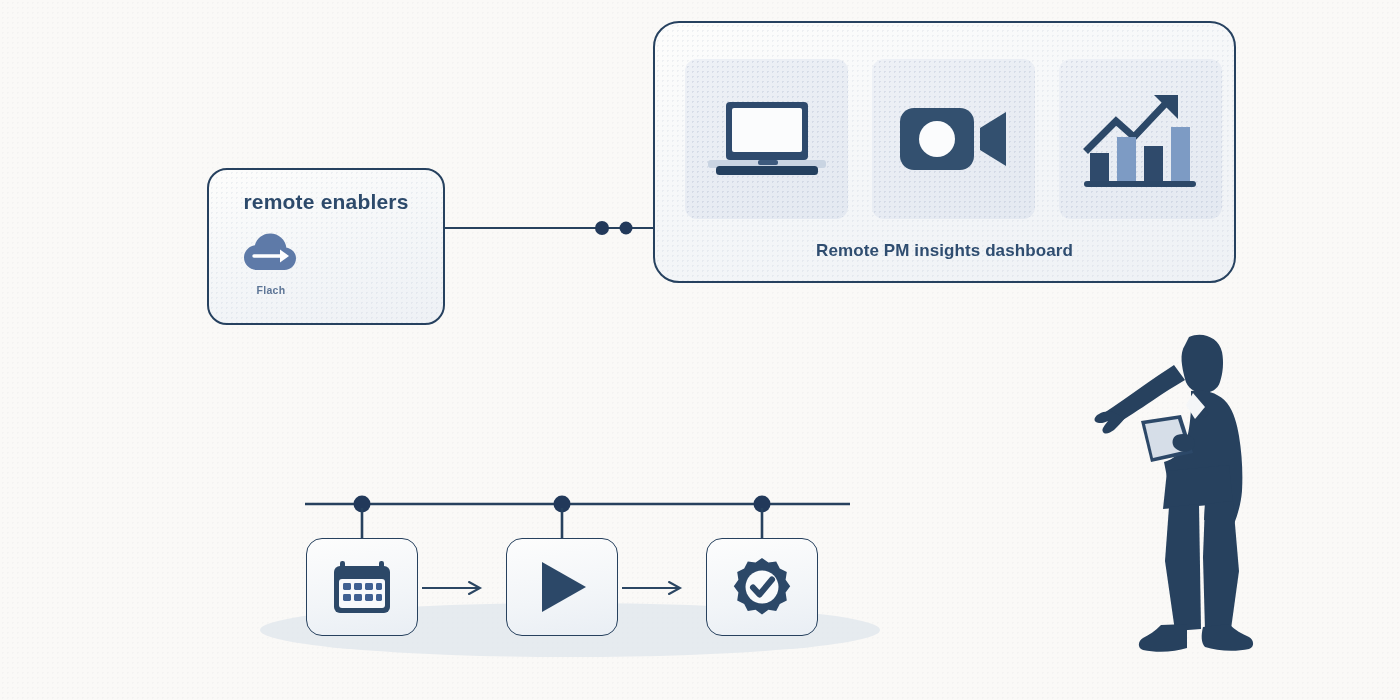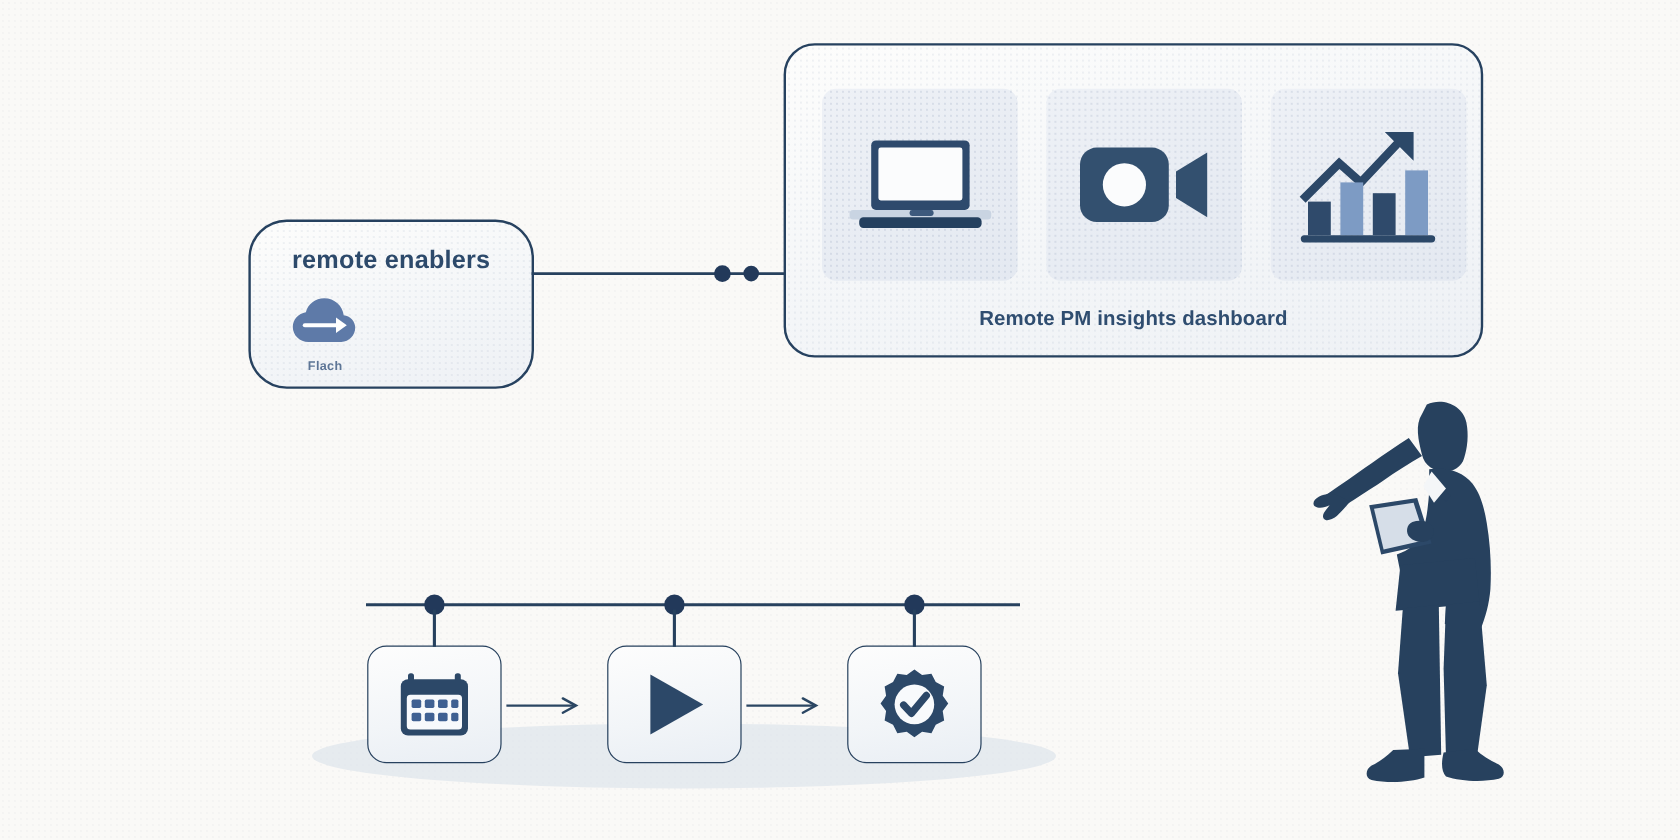--- a/index.html
+++ b/index.html
@@ -47,24 +47,24 @@
     inset: 0;
     border-radius: 20px;
     background-image: radial-gradient(rgba(120,140,170,.10) 1px, transparent 1px);
     background-size: 5px 5px;
     pointer-events: none;
   }
 
   
   #enablers-card {
     left: 207px;
-    top: 183px;
+    top: 168px;
     width: 238px;
-    height: 141px;
-    border-radius: 32px;
+    height: 157px;
+    border-radius: 20px;
   }
   #enablers-title {
     position: absolute;
     left: 0; right: 0;
     top: 20px;
     text-align: center;
     font-size: 21px;
     font-weight: bold;
     letter-spacing: .2px;
     color: #2d4a6b;
@@ -89,21 +89,21 @@
     font-size: 10.5px;
     font-weight: bold;
     color: #5d7596;
     filter: blur(.45px);
     letter-spacing: .3px;
   }
 
   
   #dashboard-card {
     left: 653px;
-    top: 36px;
+    top: 21px;
     width: 583px;
     height: 262px;
     border-radius: 26px;
     padding-left: 38px;
   }
   .tile-row {
     position: absolute;
     left: 30px;
     top: 36px;
     display: flex;

